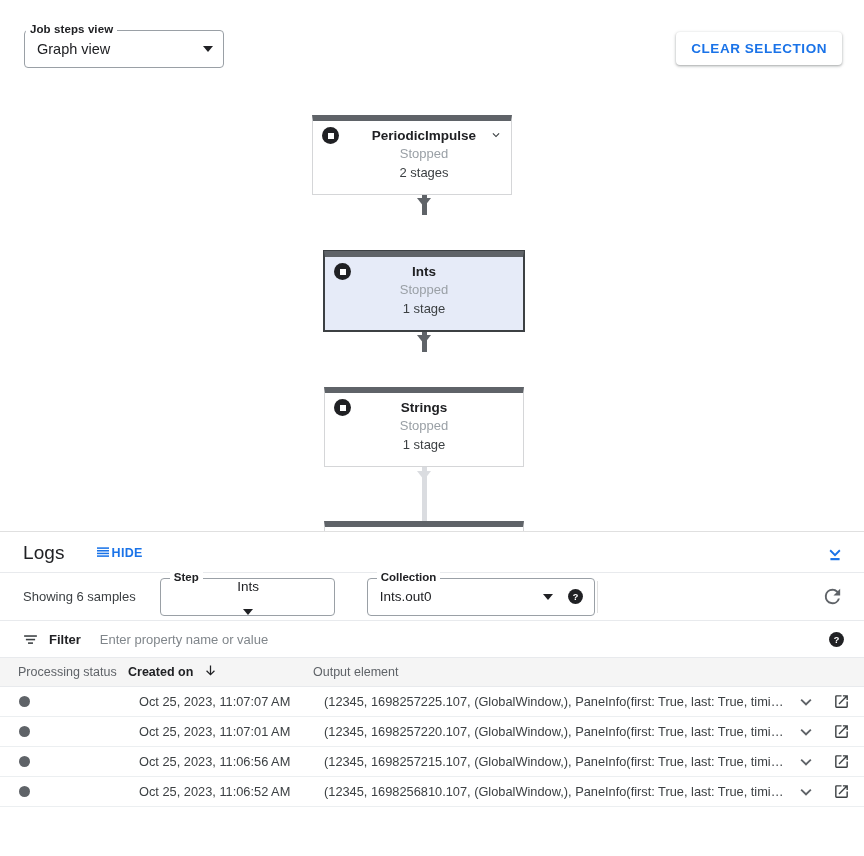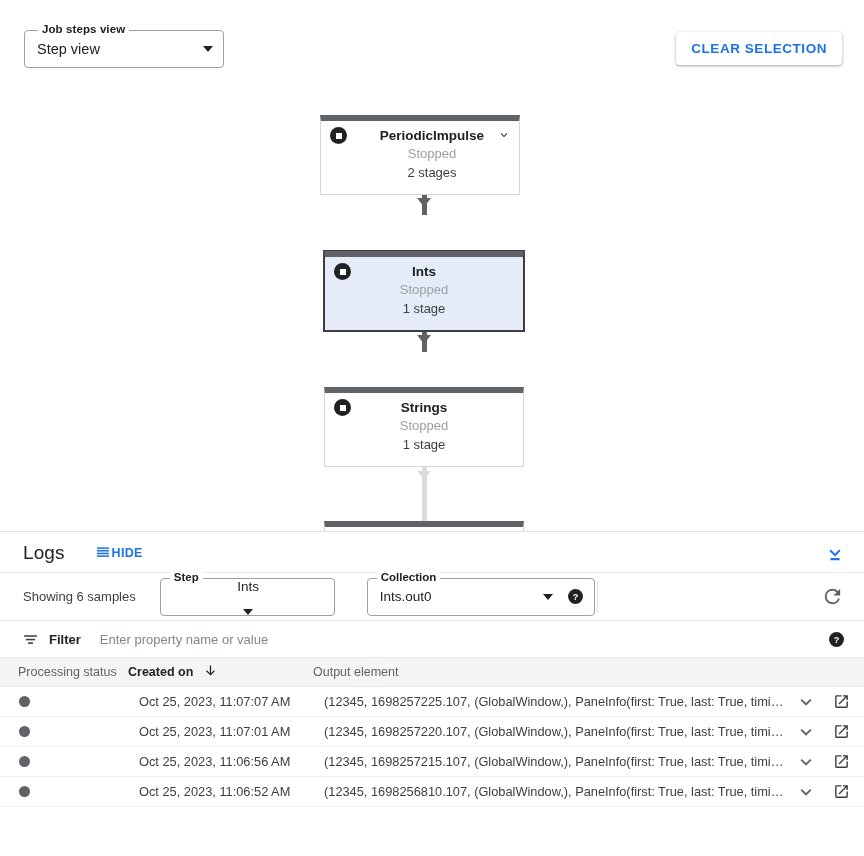--- a/index.html
+++ b/index.html
@@ -25,21 +25,21 @@
   .steps-view-select {
     position: absolute; left: 24px; top: 30px;
     width: 200px; height: 38px;
     border: 1px solid #9aa0a6;
     border-radius: 4px;
     background: #fff;
     display: flex; align-items: center;
     padding: 0 10px 0 12px;
   }
   .steps-view-select .legend {
-    position: absolute; left: 13px; top: -8px;
+    position: absolute; left: 1px; top: -8px;
     background: #fff; padding: 0 4px;
     font-size: 11.5px; font-weight: bold; color: #202124;
     letter-spacing: .1px;
   }
   .steps-view-select .val {
     font-size: 14.5px; color: #202124; flex: 1;
   }
   .caret-down {
     width: 0; height: 0;
     border-left: 5.5px solid transparent;
@@ -296,36 +296,36 @@
 </style>
 </head>
 <body>
 
 <div id="app">
 
   <div class="graph-panel">
 
     <div class="steps-view-select">
       <span class="legend">Job steps view</span>
-      <span class="val">Step view</span>
+      <span class="val">Graph view</span>
       <span class="caret-down"></span>
     </div>
 
     <button class="clear-selection-btn">CLEAR SELECTION</button>
 
     <div class="edge" style="left:421.5px; top:193px; height:22px;"></div>
     <div class="arrow" style="left:416.5px; top:198px;"></div>
 
     <div class="edge" style="left:421.5px; top:330px; height:22px;"></div>
     <div class="arrow" style="left:416.5px; top:335px;"></div>
 
     <div class="edge light" style="left:421.5px; top:466px; height:58px;"></div>
     <div class="arrow light" style="left:416.5px; top:471px;"></div>
 
-    <div class="node" style="left:320px; top:115px;padding-left:24px;">
+    <div class="node" style="left:312px; top:115px;padding-left:24px;">
       <span class="stop-icon">
           <i></i>
         </span>
       <div class="node-title">PeriodicImpulse</div>
       <div class="node-status">Stopped</div>
       <div class="node-stages">2 stages</div>
       <span class="node-chevron">
         <svg width="14" height="14" viewBox="0 0 24 24">
             <path d="M7.4 8.6 12 13.2l4.6-4.6L18 10l-6 6-6-6z" fill="#3c4043"></path>
           </svg>

